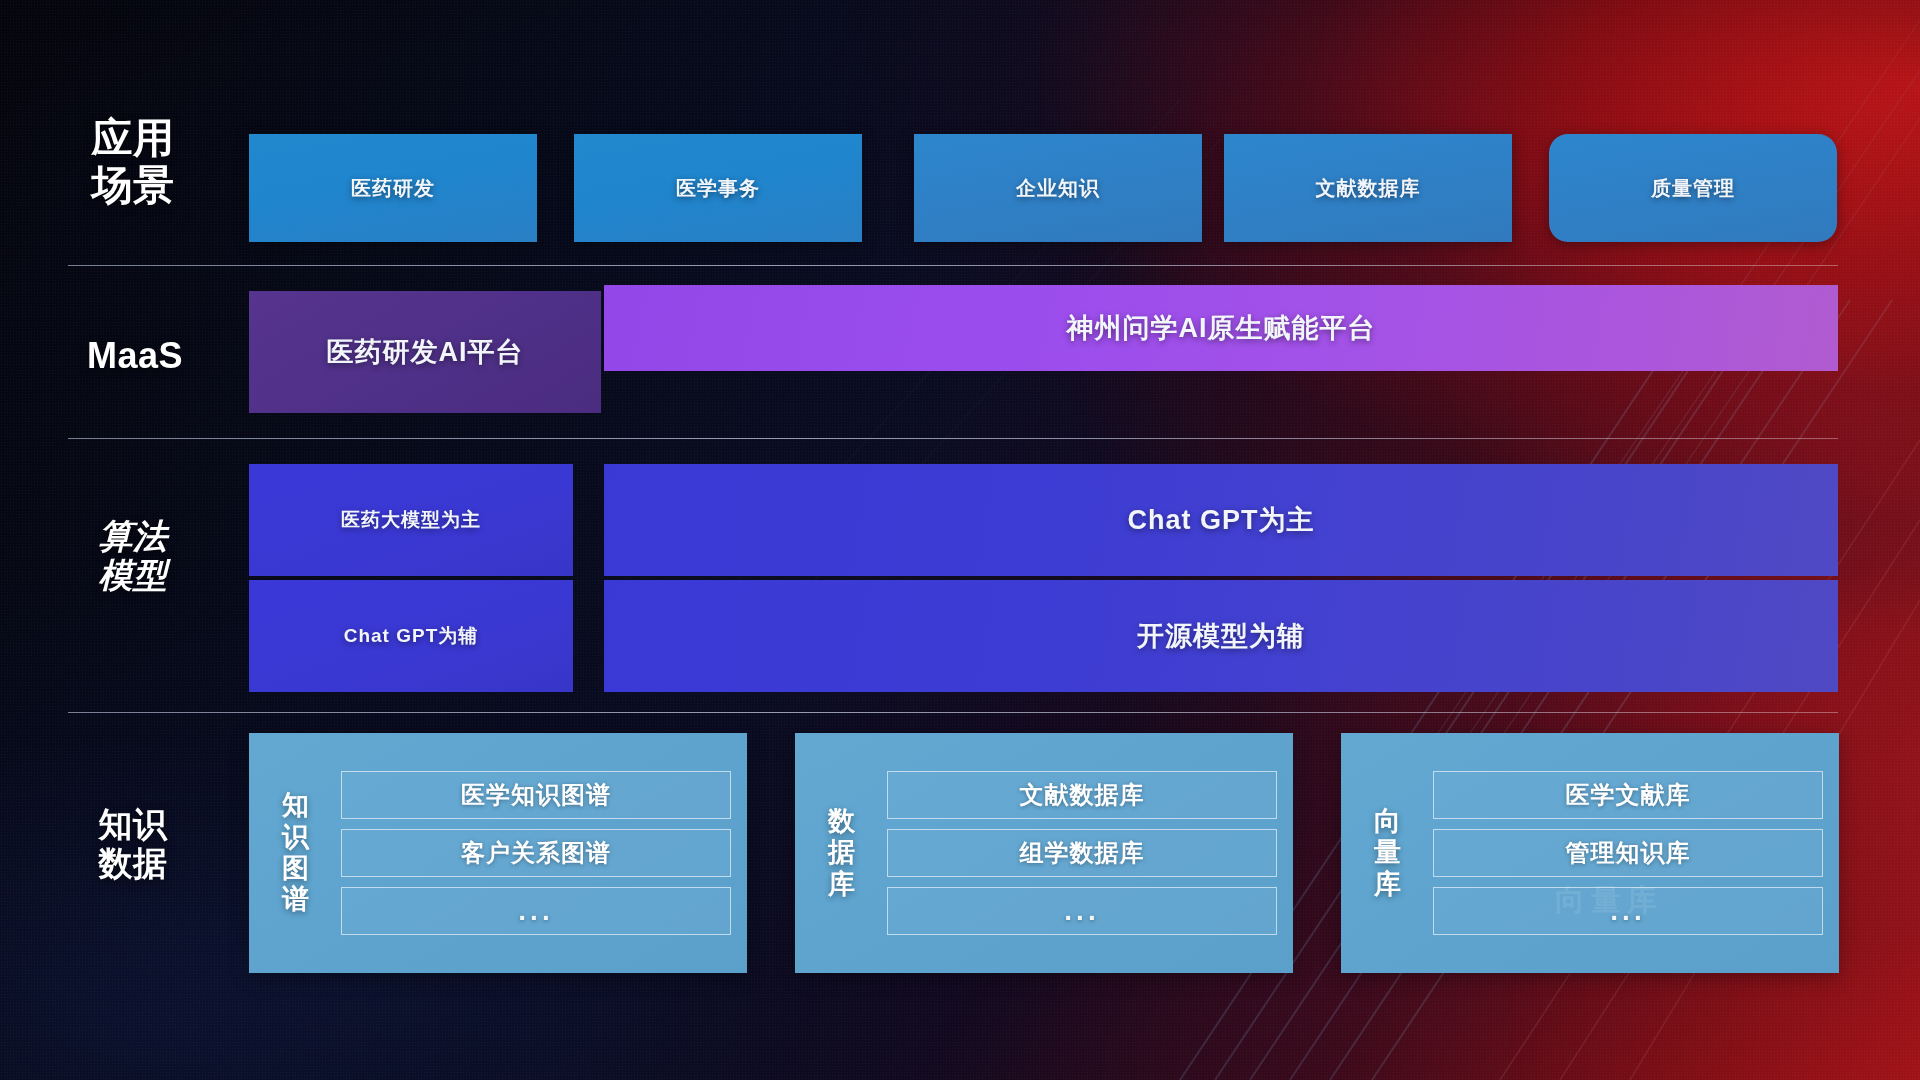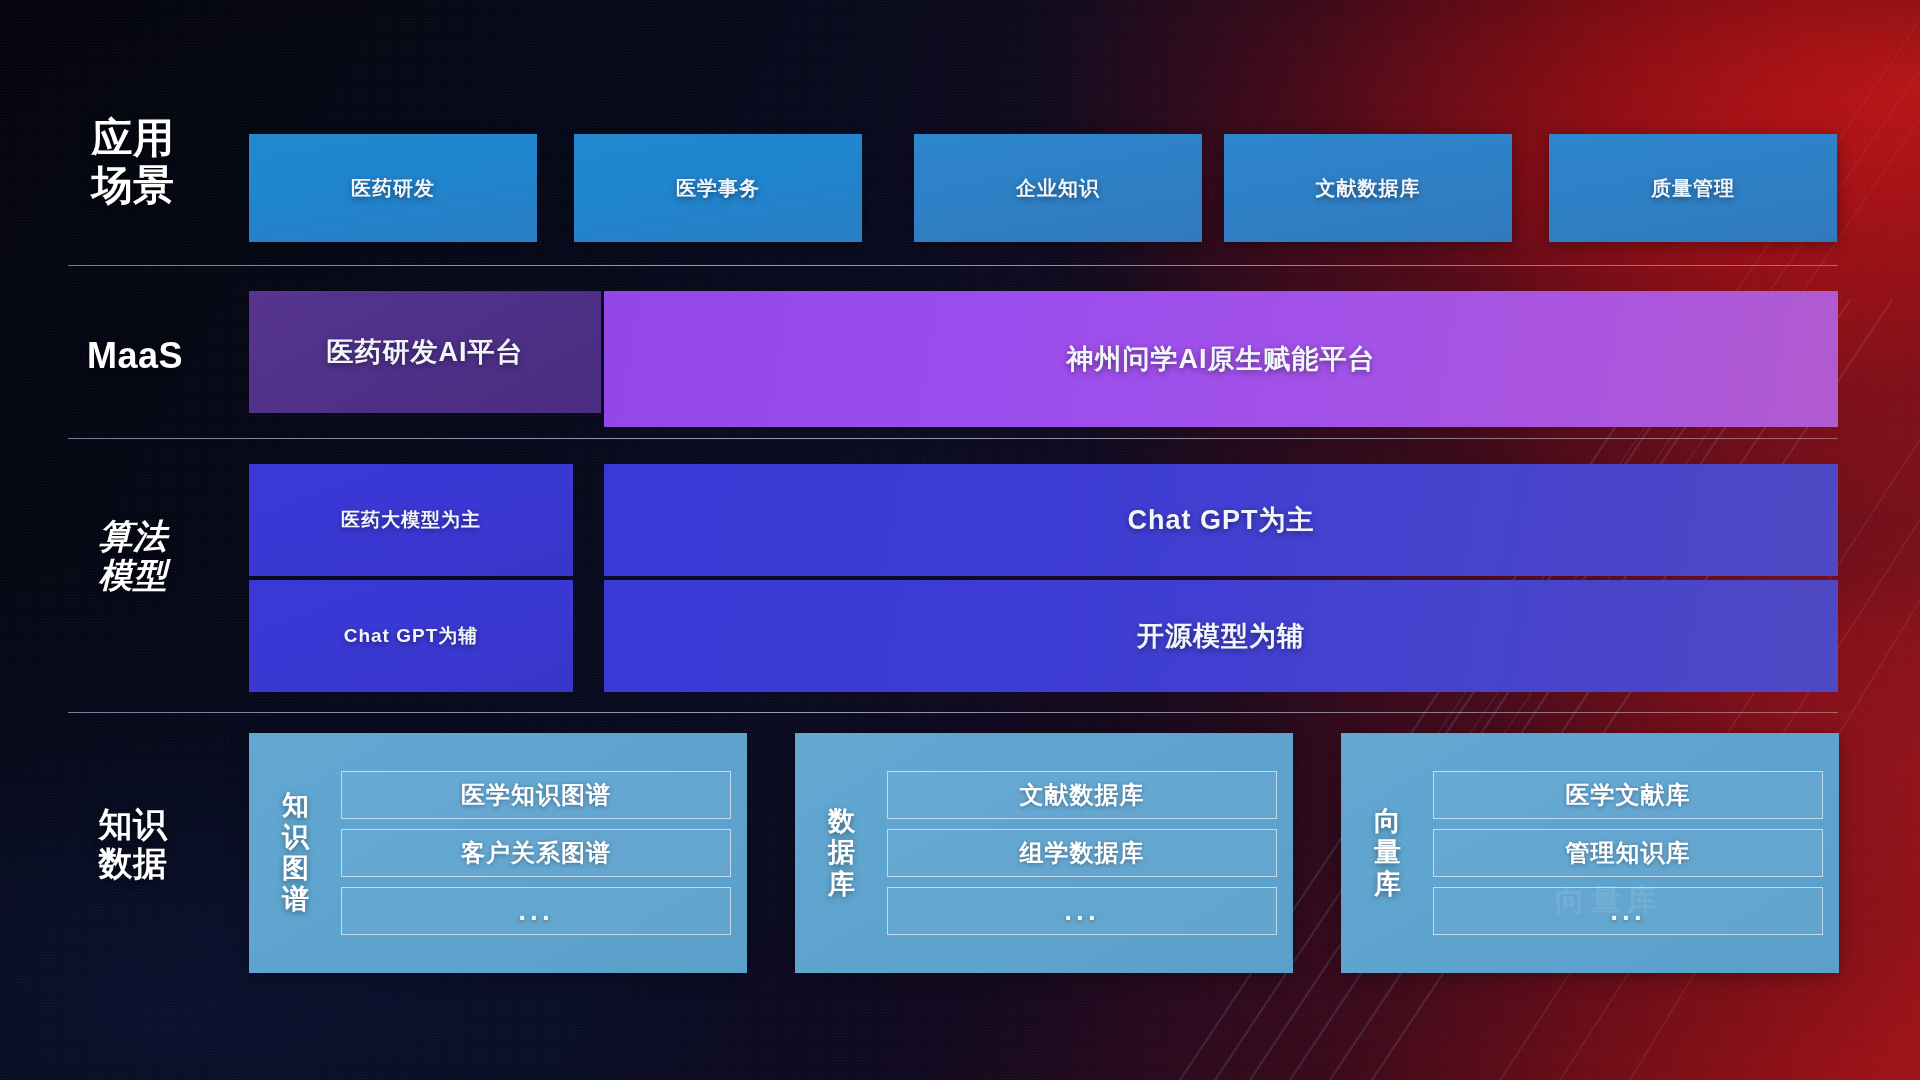--- a/index.html
+++ b/index.html
@@ -176,28 +176,28 @@
 
 <div class="stage">
 
   <div class="row-label" style="left:68px; top:115px; width:130px; font-size:41px;">应用
 场景</div>
 
   <div class="box scene-box" style="left:249px; top:134px; width:288px; height:108px;">医药研发</div>
   <div class="box scene-box" style="left:574px; top:134px; width:288px; height:108px;">医学事务</div>
   <div class="box scene-box tinted" style="left:899px; top:134px; width:288px; height:108px;margin-left:15px;">企业知识</div>
   <div class="box scene-box tinted" style="left:1224px; top:134px; width:288px; height:108px;">文献数据库</div>
-  <div class="box scene-box tinted" style="left:1549px; top:134px; width:288px; height:108px;">质量管理</div>
+  <div class="box scene-box tinted" style="left:1549px; top:134px; width:288px; height:108px;border-radius:19px;">质量管理</div>
 
   <div class="divider" style="left:68px; top:265px; width:1770px;"></div>
 
   <div class="row-label" style="left:60px; top:335px; width:150px; font-size:36px;">MaaS</div>
 
   <div class="box maas-left" style="left:249px; top:291px; width:352px; height:122px;">医药研发AI平台</div>
-  <div class="box maas-right" style="left:604px; top:291px; width:1234px; height:136px;">神州问学AI原生赋能平台</div>
+  <div class="box maas-right" style="left:604px; top:285px; width:1234px; height:86px;">神州问学AI原生赋能平台</div>
 
   <div class="divider" style="left:68px; top:438px; width:1770px;"></div>
 
   <div class="row-label" style="left:68px; top:517px; width:130px; font-size:34px;font-style:italic;">算法
 模型</div>
 
   <div class="box algo-left" style="left:249px; top:464px; width:324px; height:112px;">医药大模型为主</div>
   <div class="box algo-right" style="left:604px; top:464px; width:1234px; height:112px;">Chat GPT为主</div>
 
   <div class="box algo-left" style="left:249px; top:580px; width:324px; height:112px;">Chat GPT为辅</div>

